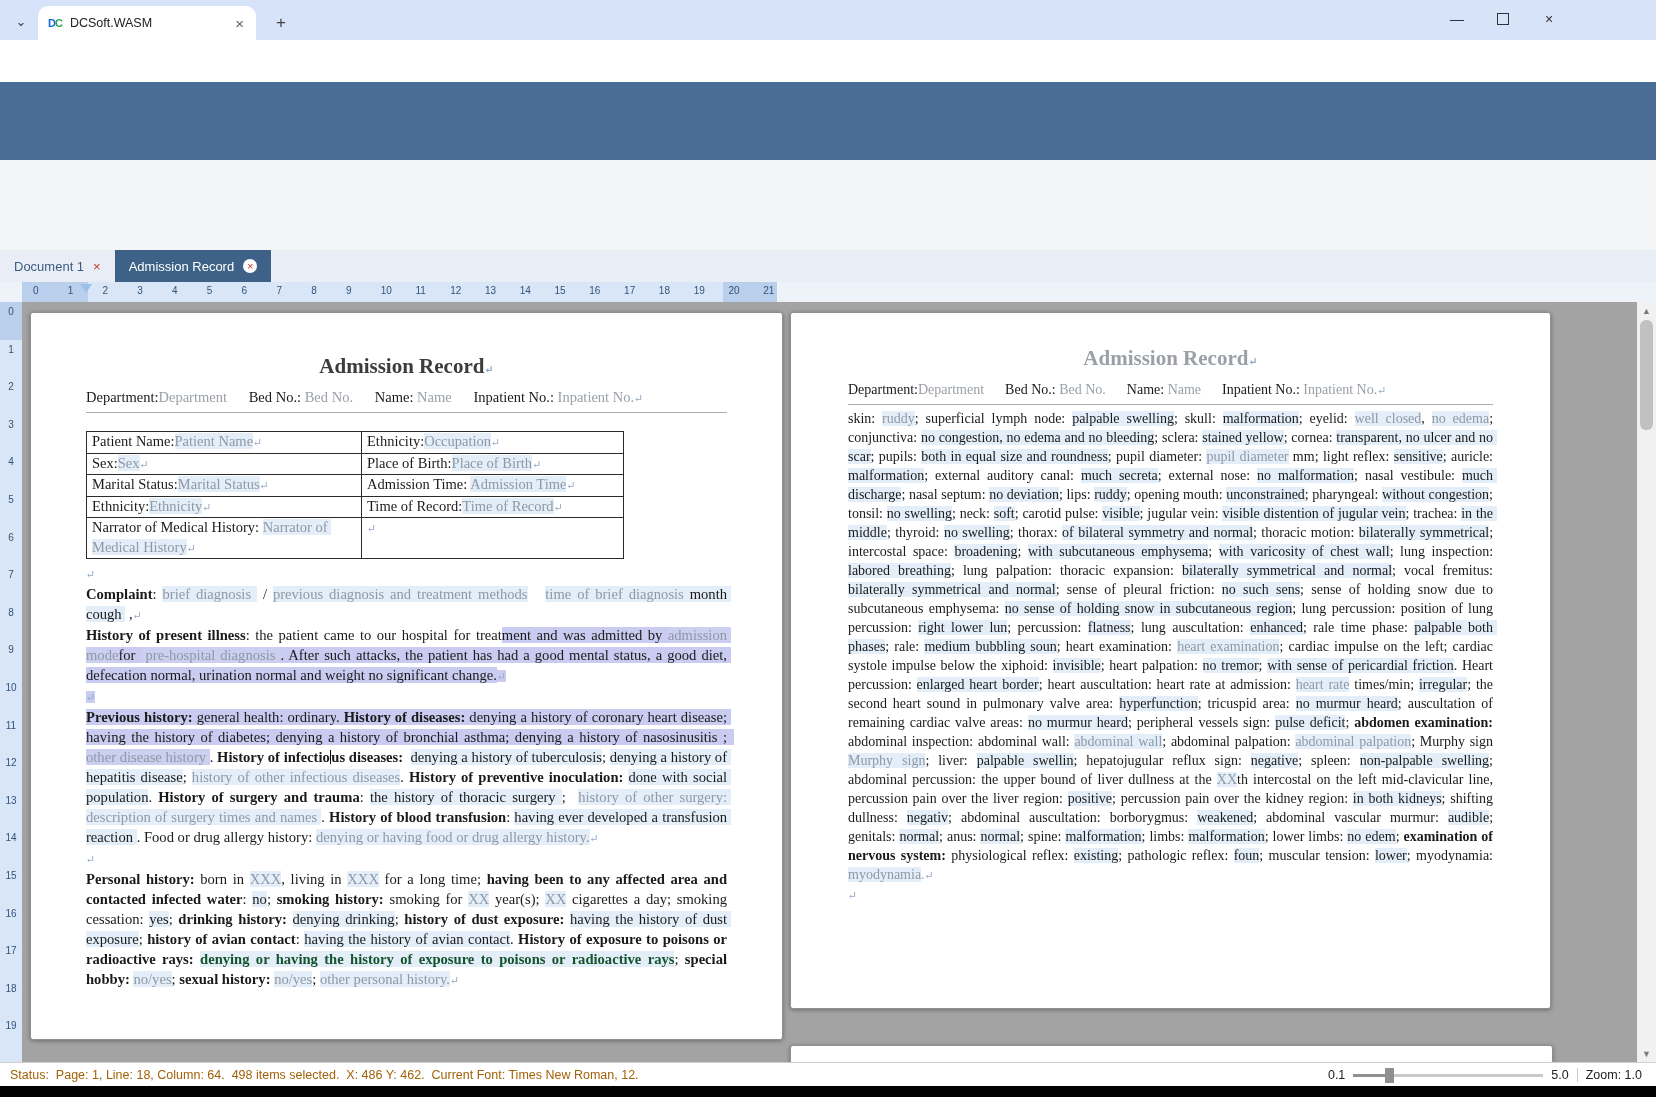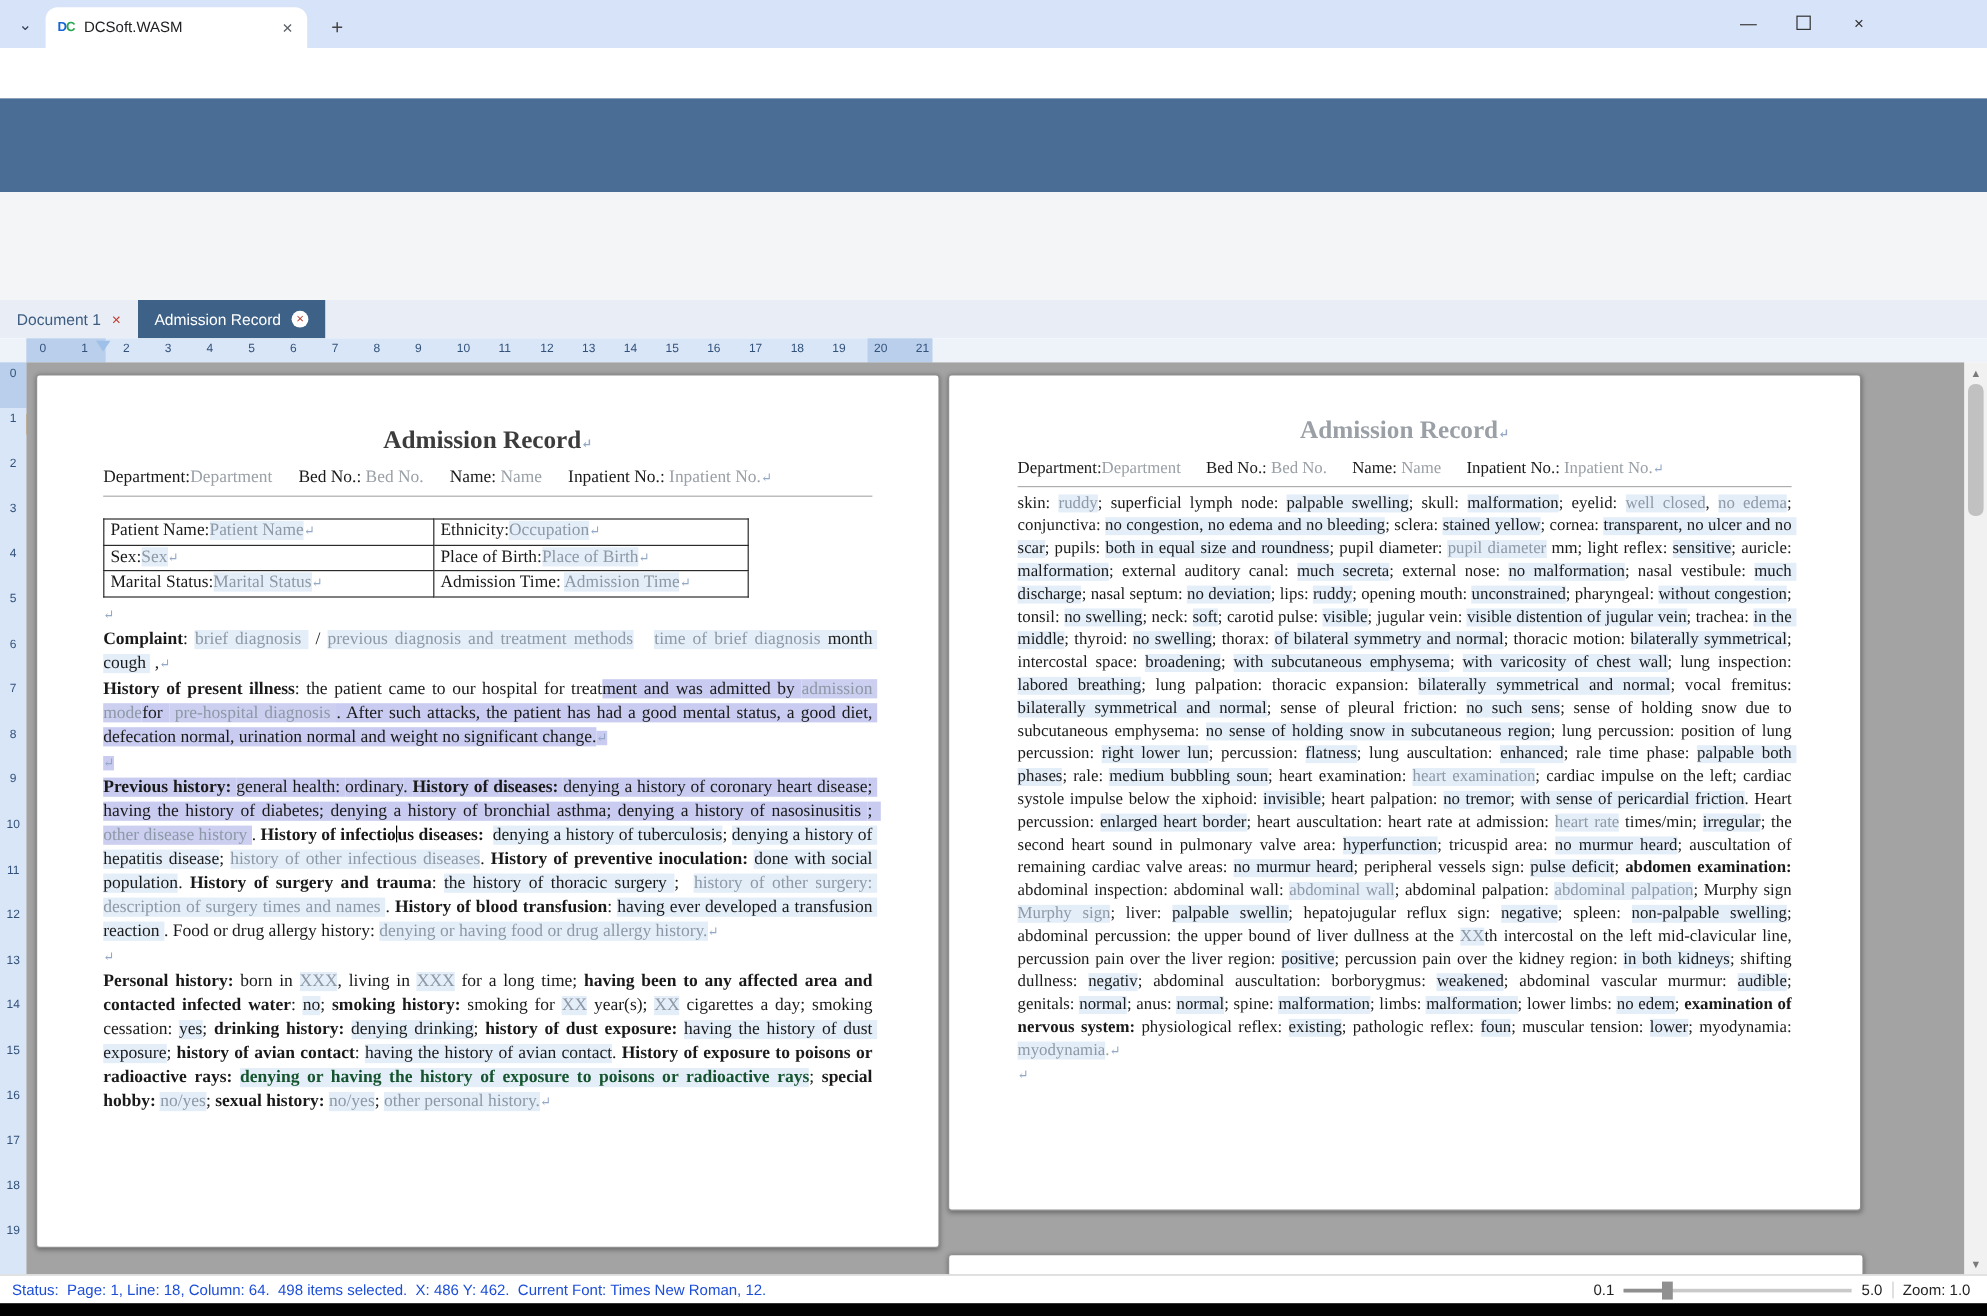--- a/index.html
+++ b/index.html
@@ -195,21 +195,21 @@
   .r-caret{display:inline-block;width:1.5px;height:14px;background:#000;vertical-align:-2px}
   
   #vscroll{left:1637px;top:302px;width:19px;height:760px;background:#f1f1f1}
   .sarrow{position:absolute;left:0;width:19px;height:17px;color:#7a7a7a;font-size:9px;
     display:flex;align-items:center;justify-content:center}
   #sarrow-up{top:0}#sarrow-down{bottom:0}
   #sthumb{position:absolute;left:3px;top:18px;width:13px;height:110px;background:#c1c1c1;border-radius:6px}
   
   #statusbar{left:0;top:1062px;width:1656px;height:24px;background:#fff;border-top:1px solid #cfcfcf;
     display:flex;align-items:center}
-  #status-text{font-size:12.5px;color:#1d4ed8;margin-left:10px;white-space:pre}
+  #status-text{font-size:12.5px;color:#a16207;margin-left:10px;white-space:pre}
   #zoom-controls{position:absolute;right:14px;display:flex;align-items:center;gap:8px;font-size:12.5px;color:#222}
   #zoom-track{width:190px;height:3px;background:#c9c9c9;position:relative}
   #zoom-track::before{content:"";position:absolute;left:0;top:0;width:35px;height:3px;background:#8f8f8f}
   #zoom-thumb{position:absolute;left:32px;top:-6px;width:9px;height:15px;background:#909090}
   #zoom-sep{width:1px;height:14px;background:#ccc}
   #blackbar{left:0;top:1086px;width:1656px;height:11px;background:#000}
 </style>
 </head>
 <body>
 
@@ -437,20 +437,28 @@
             <td><span>Ethnicity:</span><span class="r-f">Occupation</span><span class="r-r">↵</span></td>
           </tr>
           <tr>
             <td style="width: 264px;"><span>Sex:</span><span class="r-f">Sex</span><span class="r-r">↵</span></td>
             <td><span>Place of Birth:</span><span class="r-f">Place of Birth</span><span class="r-r">↵</span></td>
           </tr>
           <tr>
             <td style="width: 264px;"><span>Marital Status:</span><span class="r-f">Marital Status</span><span class="r-r">↵</span></td>
             <td><span>Admission Time: </span><span class="r-f">Admission Time</span><span class="r-r">↵</span></td>
           </tr>
+          <tr>
+            <td style="width: 264px;"><span>Ethnicity:</span><span class="r-f">Ethnicity</span><span class="r-r">↵</span></td>
+            <td><span>Time of Record:</span><span class="r-f">Time of Record</span><span class="r-r">↵</span></td>
+          </tr>
+          <tr>
+            <td style="width: 264px;"><span>Narrator of Medical History: </span><span class="r-f">Narrator of Medical History</span><span class="r-r">↵</span></td>
+            <td><span class="r-r">↵</span></td>
+          </tr>
         </tbody>
       </table>
     <div class="paras">
         <div class="para"><span class="r-r">↵</span></div>
         <div class="para"><span class="r-b">Complaint</span><span>: </span><span class="r-f">brief diagnosis </span><span> / </span><span class="r-f">previous diagnosis and treatment methods</span><span>   </span><span class="r-f">time of brief diagnosis </span><span class="r-fd">month cough </span><span> ,</span><span class="r-r">↵</span></div>
         <div class="para"><span class="r-b">History of present illness</span><span>: the patient came to our hospital for treat</span><span class="r-s">ment and was admitted by </span><span class="r-fs">admission mode</span><span class="r-s">for </span><span class="r-fs"> pre-hospital diagnosis </span><span class="r-s">. After such attacks, the patient has had a good mental status, a good diet, defecation normal, urination normal and weight no significant change.</span><span class="r-rs">↵</span></div>
         <div class="para"><span class="r-rs">↵</span></div>
         <div class="para"><span class="r-bs">Previous history: </span><span class="r-s">general health: </span><span class="r-fds">ordinary</span><span class="r-s">. </span><span class="r-bs">History of diseases: </span><span class="r-fds">denying a history of coronary heart disease</span><span class="r-s">; </span><span class="r-fds">having the history of diabetes</span><span class="r-s">; </span><span class="r-fds">denying a history of bronchial asthma</span><span class="r-s">; </span><span class="r-fds">denying a history of nasosinusitis </span><span class="r-s">;  </span><span class="r-fs">other disease history </span><span>. </span><span class="r-b">History of infectio</span><span class="r-caret"></span><span class="r-b">us diseases:</span><span>  </span><span class="r-fd">denying a history of tuberculosis</span><span>; </span><span class="r-fd">denying a history of hepatitis disease</span><span>; </span><span class="r-f">history of other infectious diseases</span><span>. </span><span class="r-b">History of preventive inoculation:</span><span> </span><span class="r-fd">done with social population</span><span>. </span><span class="r-b">History of surgery and trauma</span><span>: </span><span class="r-fd">the history of thoracic surgery </span><span>;  </span><span class="r-f">history of other surgery: description of surgery times and names </span><span>. </span><span class="r-b">History of blood transfusion</span><span>: </span><span class="r-fd">having ever developed a transfusion reaction </span><span>. Food or drug allergy history: </span><span class="r-f">denying or having food or drug allergy history.</span><span class="r-r">↵</span></div>
         <div class="para"><span class="r-r">↵</span></div>
         <div class="para"><span class="r-b">Personal history:</span><span> born in </span><span class="r-f">XXX</span><span>, living in </span><span class="r-f">XXX</span><span> for a long time; </span><span class="r-b">having been to any affected area and contacted infected water</span><span>: </span><span class="r-fd">no</span><span>; </span><span class="r-b">smoking history:</span><span> smoking for </span><span class="r-f">XX</span><span> year(s); </span><span class="r-f">XX</span><span> cigarettes a day; smoking cessation: </span><span class="r-fd">yes</span><span>; </span><span class="r-b">drinking history:</span><span> </span><span class="r-fd">denying drinking</span><span>; </span><span class="r-b">history of dust exposure:</span><span> </span><span class="r-fd">having the history of dust exposure</span><span>; </span><span class="r-b">history of avian contact</span><span>: </span><span class="r-fd">having the history of avian contact</span><span>. </span><span class="r-b">History of exposure to poisons or radioactive rays:</span><span> </span><span class="r-fb">denying or having the history of exposure to poisons or radioactive rays</span><span>; </span><span class="r-b">special hobby:</span><span> </span><span class="r-f">no/yes</span><span>; </span><span class="r-b">sexual history:</span><span> </span><span class="r-f">no/yes</span><span>; </span><span class="r-f">other personal history.</span><span class="r-r">↵</span></div>

